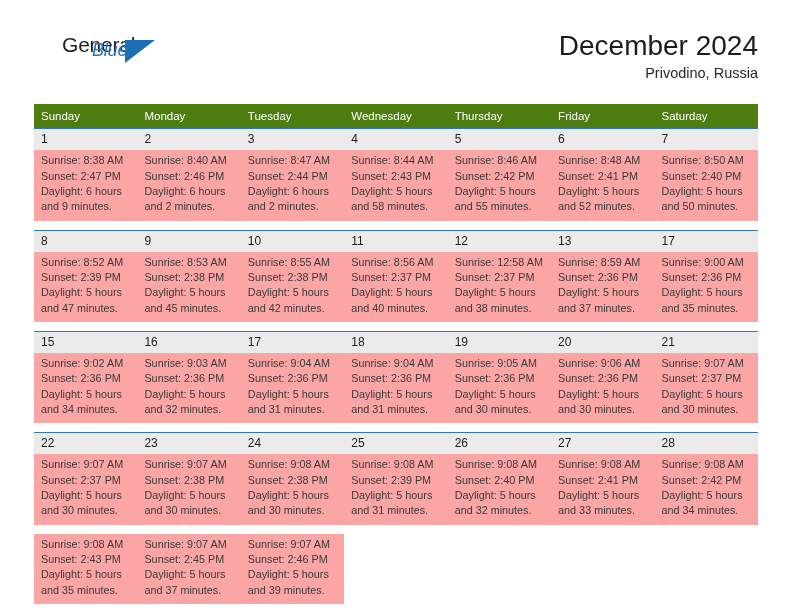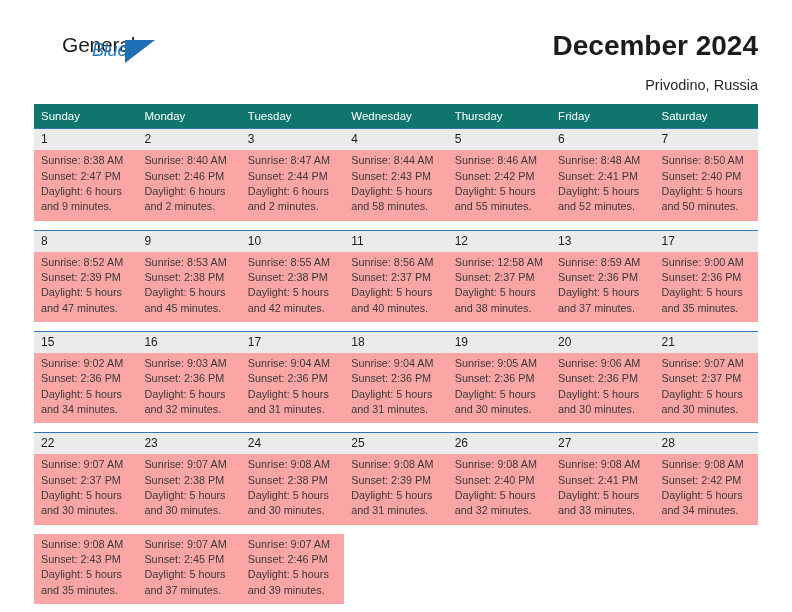--- a/index.html
+++ b/index.html
@@ -68,44 +68,44 @@
   }
 
   .title-block {
     position: absolute;
     right: 0;
     top: 0;
     text-align: right;
   }
   .cal-title {
     font-size: 28px;
-    font-weight: bold;
+    font-weight: normal;
     color: #1c1c1c;
     line-height: 1.12;
     white-space: nowrap;
   }
   .cal-subtitle {
-    margin-top: 16px;
+    margin-top: 4px;
     font-size: 14.5px;
     color: #272727;
     line-height: 1.2;
     white-space: nowrap;
   }
 
   
   .calendar {
     position: absolute;
     left: 34px;
     top: 104px;
     width: 724px;
     border-collapse: collapse;
     table-layout: fixed;
   }
   .calendar th {
-    background: #0f766e;
+    background: #4d7c0f;
     color: #ffffff;
     font-size: 11.5px;
     font-weight: normal;
     text-align: left;
     padding: 5px 0 5px 7px;
     line-height: 1.25;
     vertical-align: middle;
     margin-left: 16px;
   }
 

